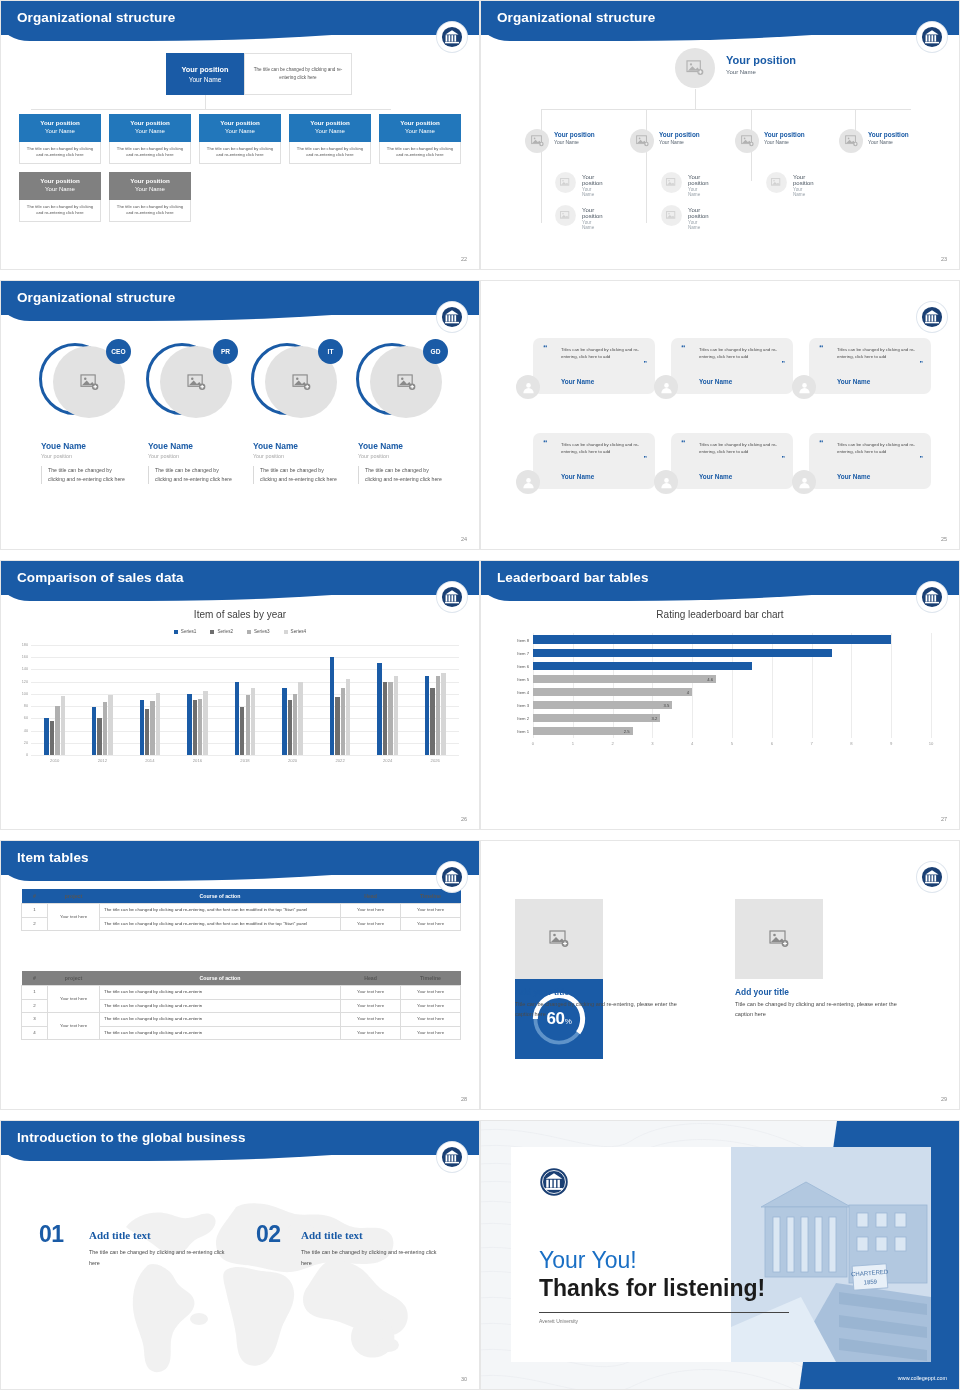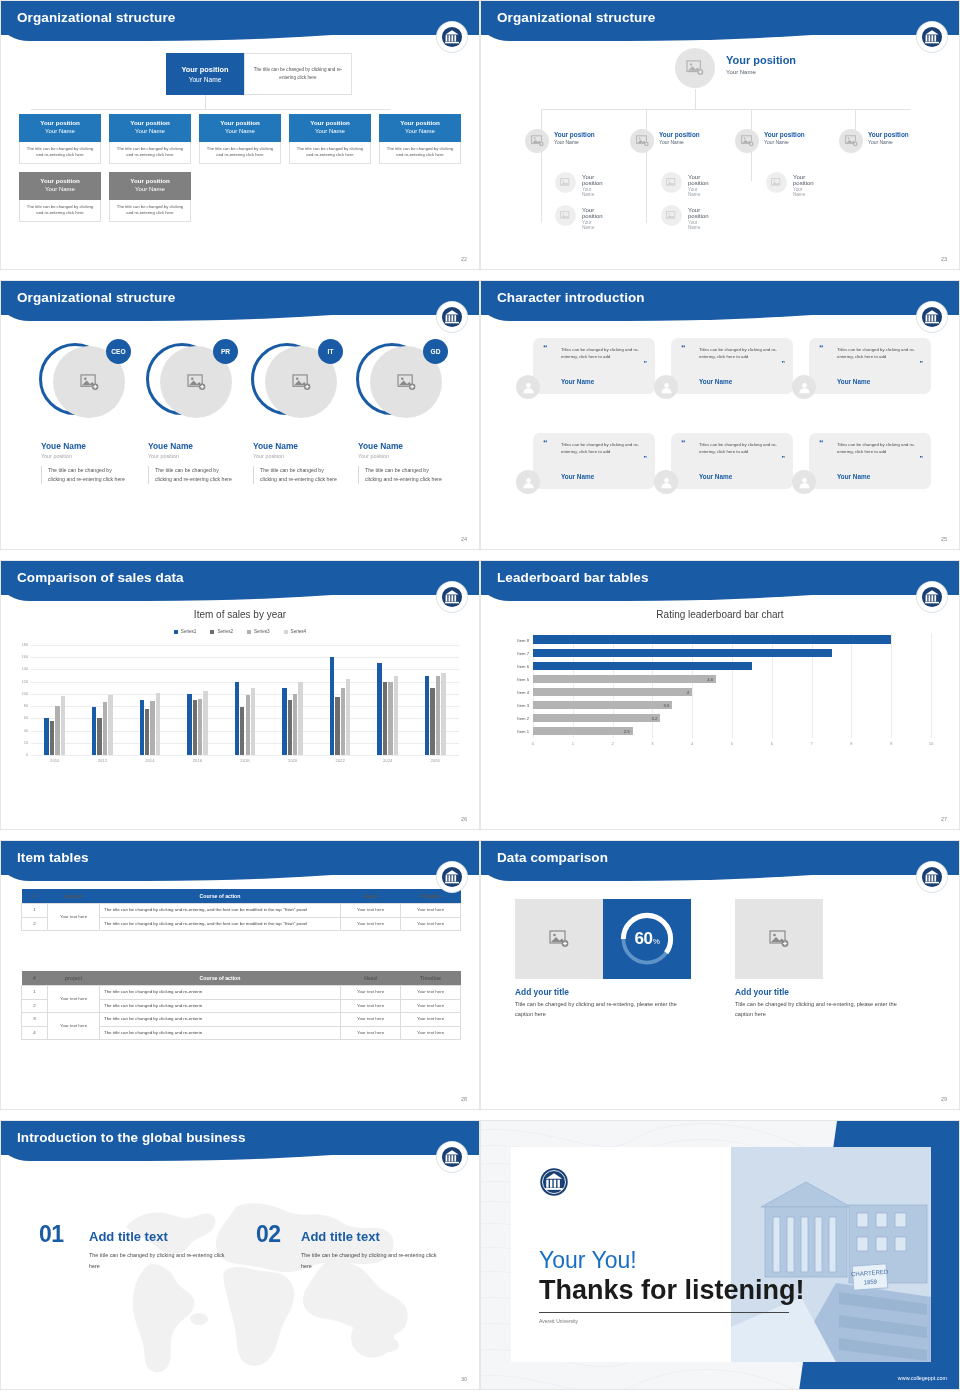--- a/index.html
+++ b/index.html
@@ -156,31 +156,31 @@
   table { border-collapse:collapse; width:100%; font-size:4.4px; }
   th { color:#fff; font-size:5.2px; font-weight:bold; padding:4px 2px; text-align:center; }
   td { border:1px solid #dcdcdc; padding:3px 4px; color:#444; line-height:1.5; vertical-align:middle; }
   .thead-blue th { background:#1a5ba6; }
   .thead-gray th { background:#808080; }
   .c-num { text-align:center; width:26px; color:#555; }
   .c-proj { text-align:center; width:52px; color:#555; }
   .c-head, .c-time { text-align:center; width:60px; color:#555; }
 
   
-  .tile { position:absolute; display:flex; }
+  .tile { position:absolute; display:flex;flex-direction:column; }
   .tile .imgpane { width:88px; height:80px; background:#e4e4e4; display:flex; align-items:center; justify-content:center; }
   .tile .pct { width:88px; height:80px; background:#1a5ba6; display:flex; align-items:center; justify-content:center; position:relative; }
   .pctlabel { position:absolute; color:#fff; font-size:17px; font-weight:bold; letter-spacing:-.3px; }
   .pctlabel small { font-size:8px; font-weight:normal; }
   .tile-title { color:#1a5ba6; font-weight:bold; font-size:8.4px; }
   .tile-desc { font-size:5.6px; color:#4a4a4a; line-height:1.75; margin-top:3px; }
 
   
   .bignum { color:#1a5ba6; font-weight:bold; font-size:23px; letter-spacing:-.5px; }
-  .addtitle { color:#1a5ba6; font-weight:bold; font-size:13px; }
+  .addtitle { color:#1a5ba6; font-weight:bold; font-size:11px;font-family:Liberation Serif, serif; }
   .adddesc { font-size:5.4px; color:#4a4a4a; line-height:2; margin-top:6px; }
 
   
   .ty { background:#f4f6f8; }
   .ty-blue {
     position:absolute; right:0; top:0; width:160px; height:270px;
     background:#1a5ba6;
     clip-path:polygon(38px 0, 160px 0, 160px 270px, 0 270px);
   }
   .ty-card {
@@ -190,21 +190,21 @@
   .ty-photo {
     position:absolute; right:0; top:0; width:200px; height:215px;
     background:linear-gradient(135deg,#dce6f2 0%,#b9cde4 45%,#8fb0d4 100%);
   }
   .ty-fade {
     position:absolute; right:200px; top:0; width:80px; height:215px;
     background:linear-gradient(90deg,#fff 0%, rgba(255,255,255,0) 100%);
     z-index:3;
   }
   .ty-t1 { position:absolute; left:28px; top:100px; font-size:23px; color:#1a6fc4; z-index:4; }
-  .ty-t2 { position:absolute; left:28px; top:128px; font-size:27px; color:#1b1b1b; font-weight:bold; z-index:4; }
+  .ty-t2 { position:absolute; left:28px; top:128px; font-size:23px; color:#1b1b1b; font-weight:bold; z-index:4; }
   .ty-rule { position:absolute; left:28px; top:165px; width:250px; height:1px; background:#444; z-index:4; }
   .ty-sub { position:absolute; left:28px; top:171px; font-size:5px; color:#777; z-index:4; }
   .ty-emblem { position:absolute; left:28px; top:20px; width:30px; height:30px; z-index:4; }
   .ty-url { position:absolute; right:12px; bottom:8px; color:#fff; font-size:5.4px; z-index:6; }
 </style>
 </head>
 <body>
 
 <div class="grid">
 
@@ -563,25 +563,20 @@
     <div style="position:absolute;left:357px;top:160px;width:84px;">
       <div class="s3name">Youe Name</div>
       <div class="s3pos">Your position</div>
       <div class="s3desc">The title can be changed by clicking and re-entering click here</div>
     </div>
 
     <div class="pageno">24</div>
   </div>
 
   <div class="slide">
-    <div class="hdr">
-      <div class="hdr-bg"></div>
-      <div class="hdr-bg2"></div>
-      <div class="hdr-title">Character introduction</div>
-    </div>
     <div class="emblem">
       <svg viewBox="0 0 24 24">
           <circle cx="12" cy="12" r="11" fill="#1a3f73"></circle>
           <path d="M12 4.5 4.8 9.2h14.4z" fill="#fff"></path>
           <rect x="5" y="10" width="1.9" height="7" fill="#fff"></rect>
           <rect x="8.2" y="10" width="1.9" height="7" fill="#fff"></rect>
           <rect x="11.4" y="10" width="1.9" height="7" fill="#fff"></rect>
           <rect x="14.6" y="10" width="1.9" height="7" fill="#fff"></rect>
           <rect x="4.4" y="17.3" width="15.2" height="1.6" fill="#fff"></rect>
         </svg>
@@ -947,25 +942,20 @@
             <td class="c-time">Your text here</td>
           </tr>
         </tbody>
       </table>
     </div>
 
     <div class="pageno">28</div>
   </div>
 
   <div class="slide">
-    <div class="hdr">
-      <div class="hdr-bg"></div>
-      <div class="hdr-bg2"></div>
-      <div class="hdr-title">Data comparison</div>
-    </div>
     <div class="emblem">
       <svg viewBox="0 0 24 24">
           <circle cx="12" cy="12" r="11" fill="#1a3f73"></circle>
           <path d="M12 4.5 4.8 9.2h14.4z" fill="#fff"></path>
           <rect x="5" y="10" width="1.9" height="7" fill="#fff"></rect>
           <rect x="8.2" y="10" width="1.9" height="7" fill="#fff"></rect>
           <rect x="11.4" y="10" width="1.9" height="7" fill="#fff"></rect>
           <rect x="14.6" y="10" width="1.9" height="7" fill="#fff"></rect>
           <rect x="4.4" y="17.3" width="15.2" height="1.6" fill="#fff"></rect>
         </svg>

